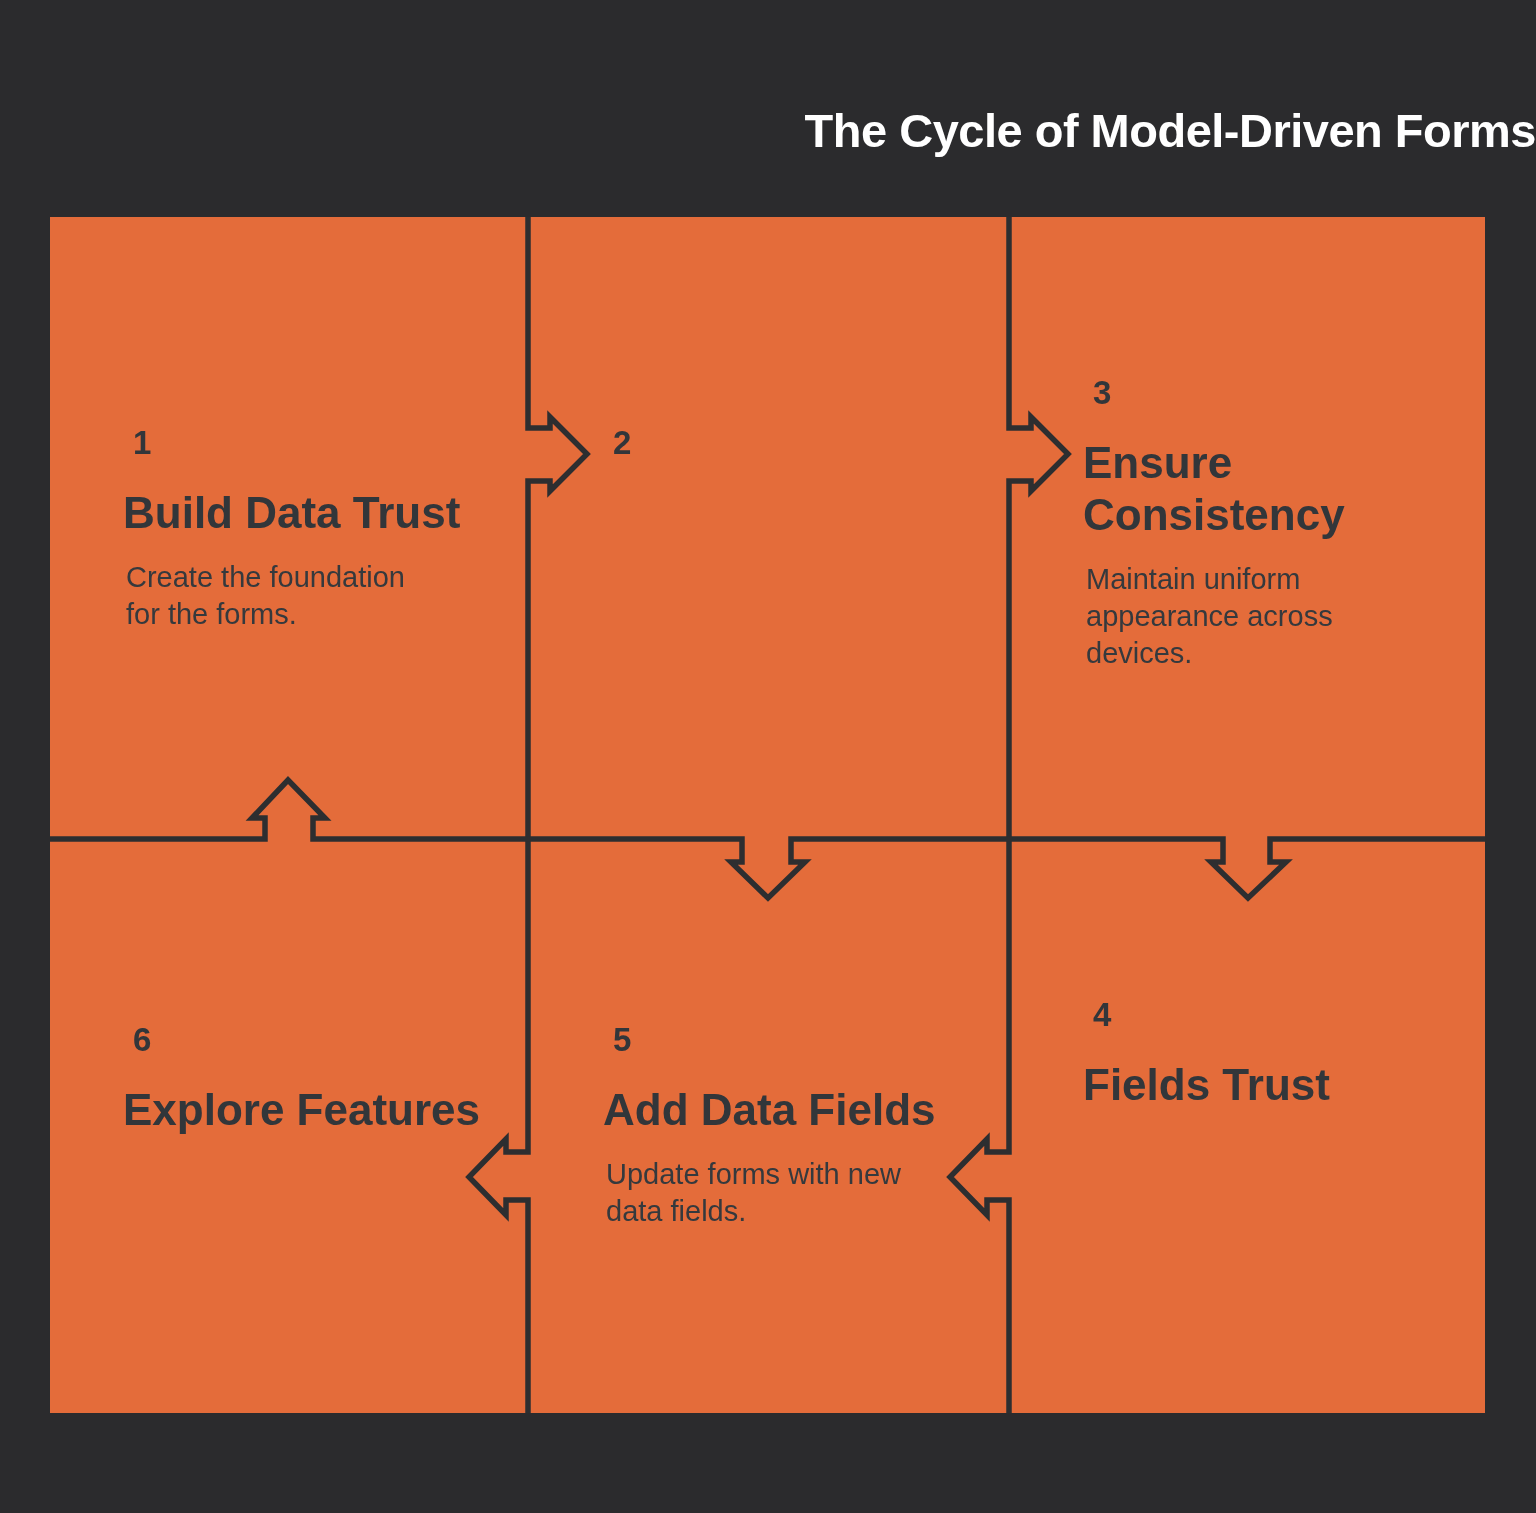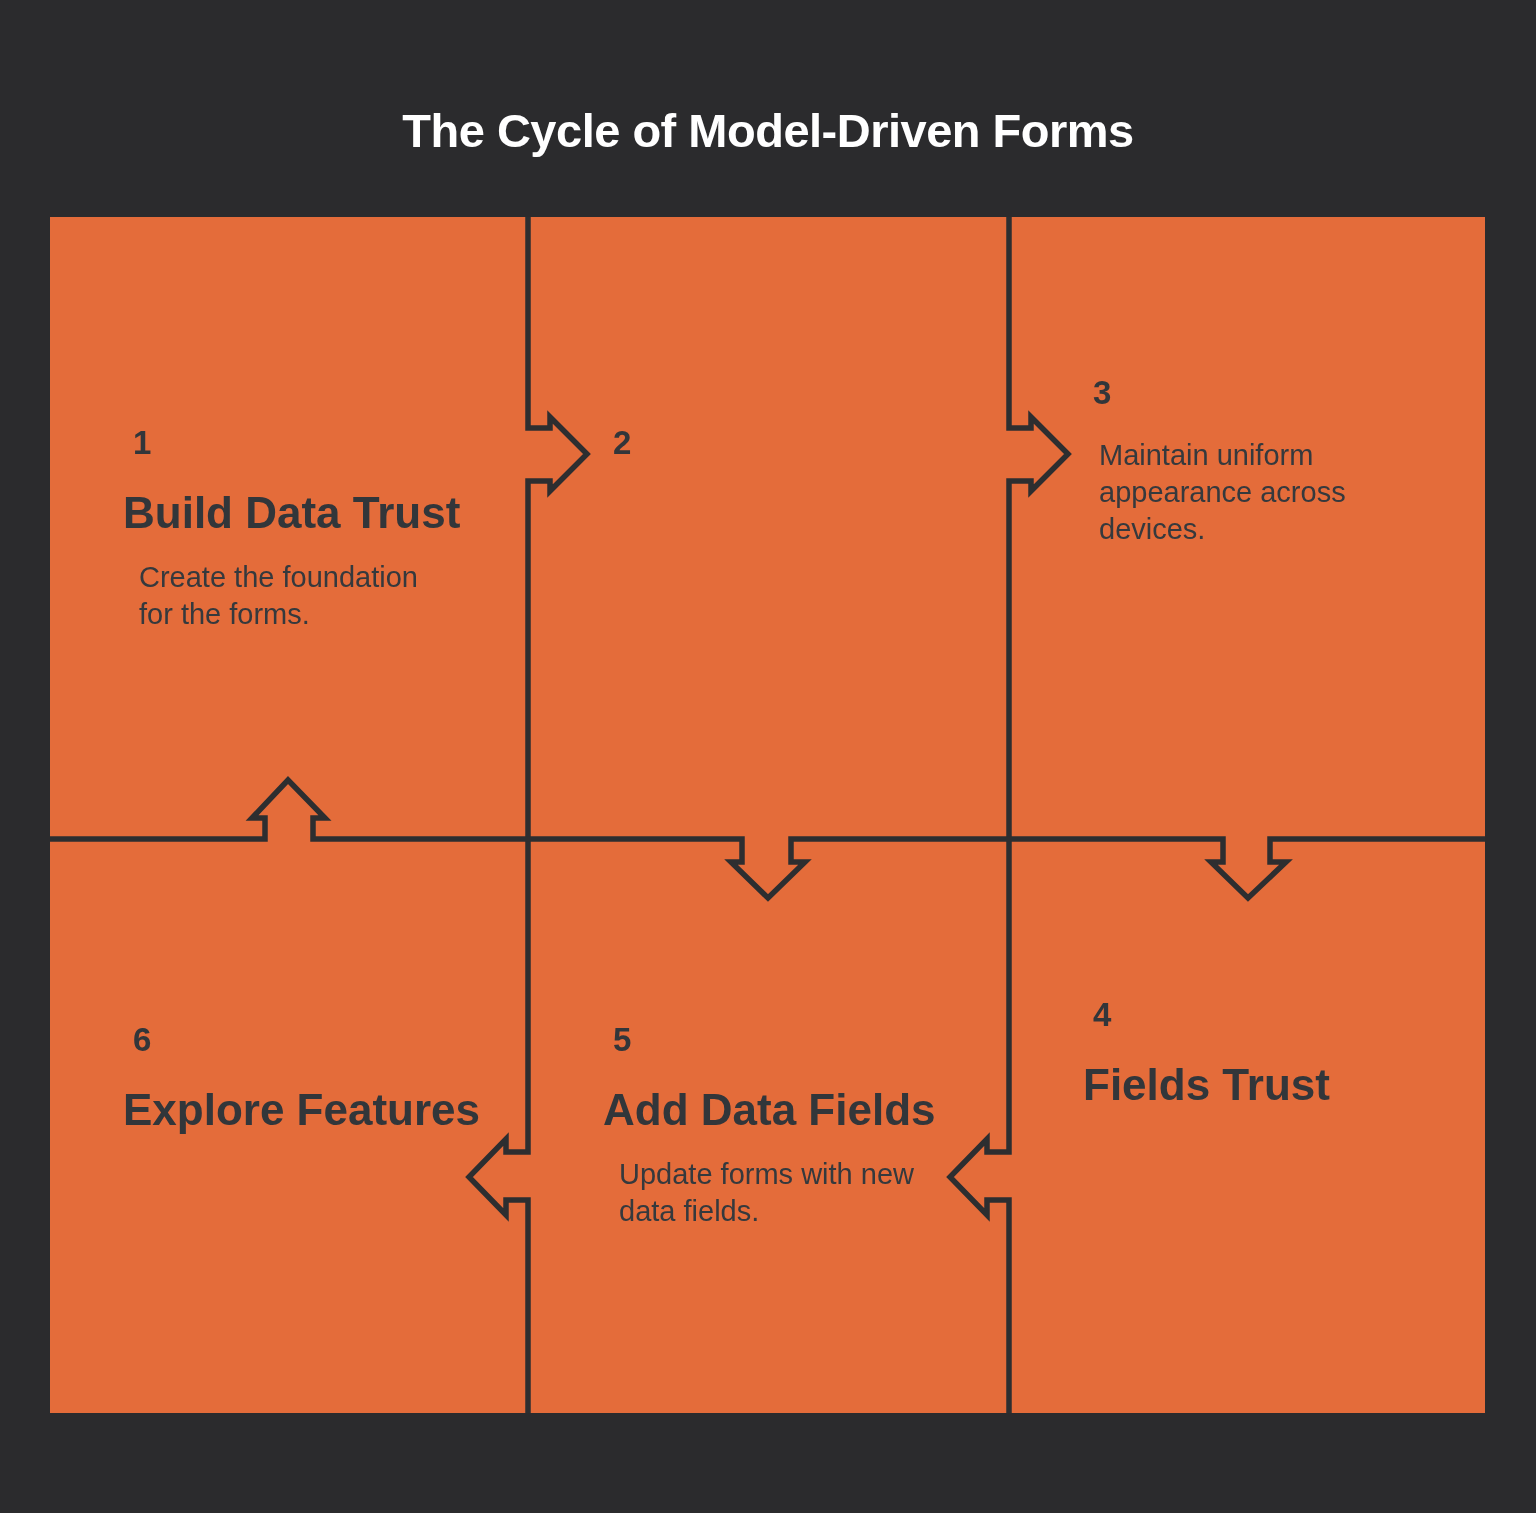--- a/index.html
+++ b/index.html
@@ -4,21 +4,21 @@
 <style>
   html,body { margin:0; padding:0; }
   body {
     width:1536px; height:1513px;
     position:relative; overflow:hidden;
     background:#2B2B2D;
     font-family:"Liberation Sans", sans-serif;
   }
   .title {
     position:absolute; top:103px; left:0; width:1536px;
-    text-align:center;
+    text-align:right;
     color:#FFFFFF; font-size:47px; font-weight:700; letter-spacing:-0.5px;
     margin:0;
   }
   .panel {
     position:absolute; left:50px; top:217px;
     width:1435px; height:1196px;
     background:#E46C3A;
   }
   svg.overlay {
     position:absolute; left:0; top:0;
@@ -33,21 +33,21 @@
   .num {
     font-size:33px; font-weight:700; color:#32363A;
     padding-left:10px; margin:0 0 24px 0; line-height:1.2;
   }
   .heading {
     font-size:44px; font-weight:700; color:#32363A;
     line-height:52px; margin:0 0 20px 0; white-space:pre-line;
   }
   .desc {
     font-size:29px; color:#35393D;
-    line-height:37px; margin:16px; white-space:pre-line;
+    line-height:37px; margin:3px; white-space:pre-line;
   }
   .cell-1 { left:123px;  top:423px;  }
   .cell-2 { left:603px;  top:423px;  }
   .cell-3 { left:1083px; top:373px;  }
   .cell-4 { left:1083px; top:995px;  }
   .cell-5 { left:603px;  top:1020px; }
   .cell-6 { left:123px;  top:1020px; }
 </style>
 </head>
 <body>
@@ -73,20 +73,22 @@
   <p class="desc">Create the foundation
 for the forms.</p>
 </div>
 
 <div class="cell cell-2">
   <div class="num">2</div>
 </div>
 
 <div class="cell cell-3">
   <div class="num">3</div>
+  <div class="heading">Ensure
+Consistency</div>
   <p class="desc">Maintain uniform
 appearance across
 devices.</p>
 </div>
 
 <div class="cell cell-4">
   <div class="num">4</div>
   <div class="heading">Fields Trust</div>
 </div>
 

